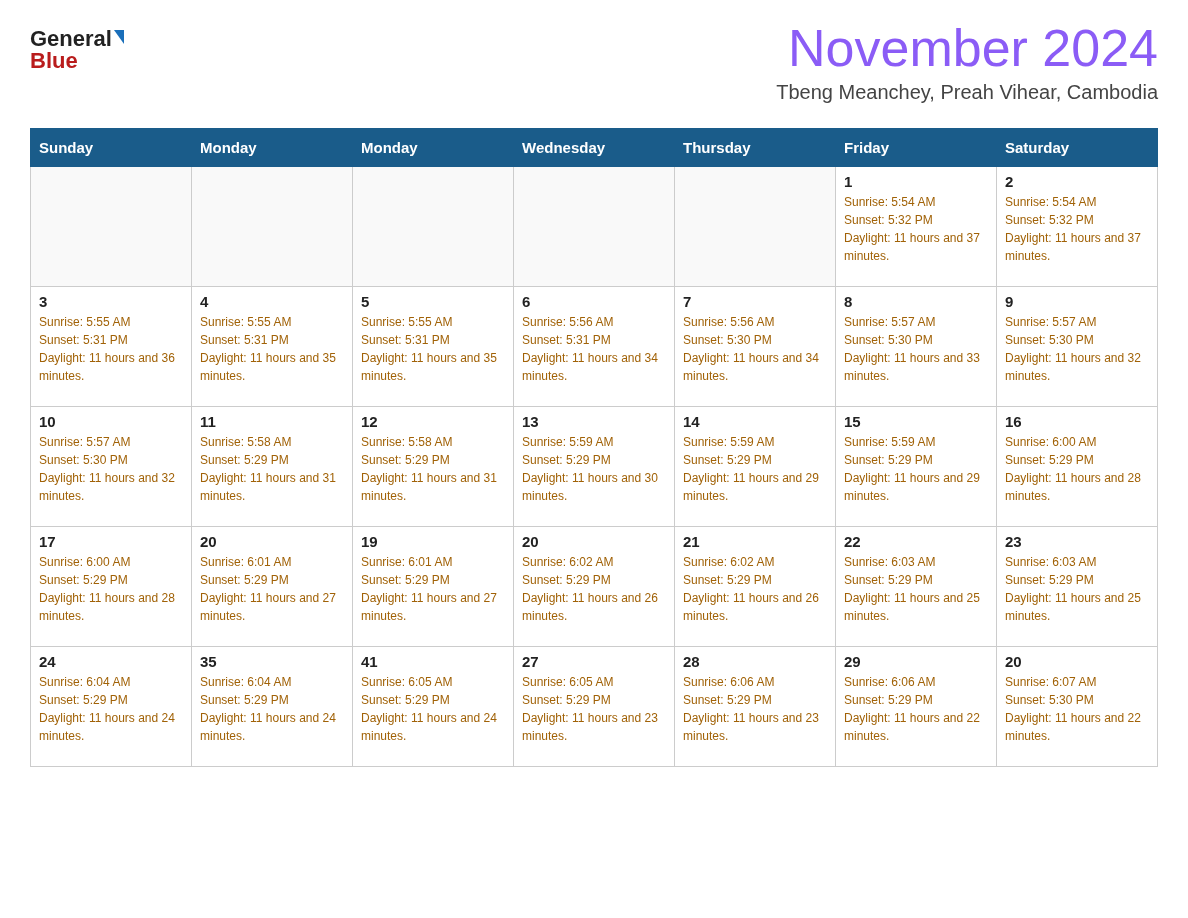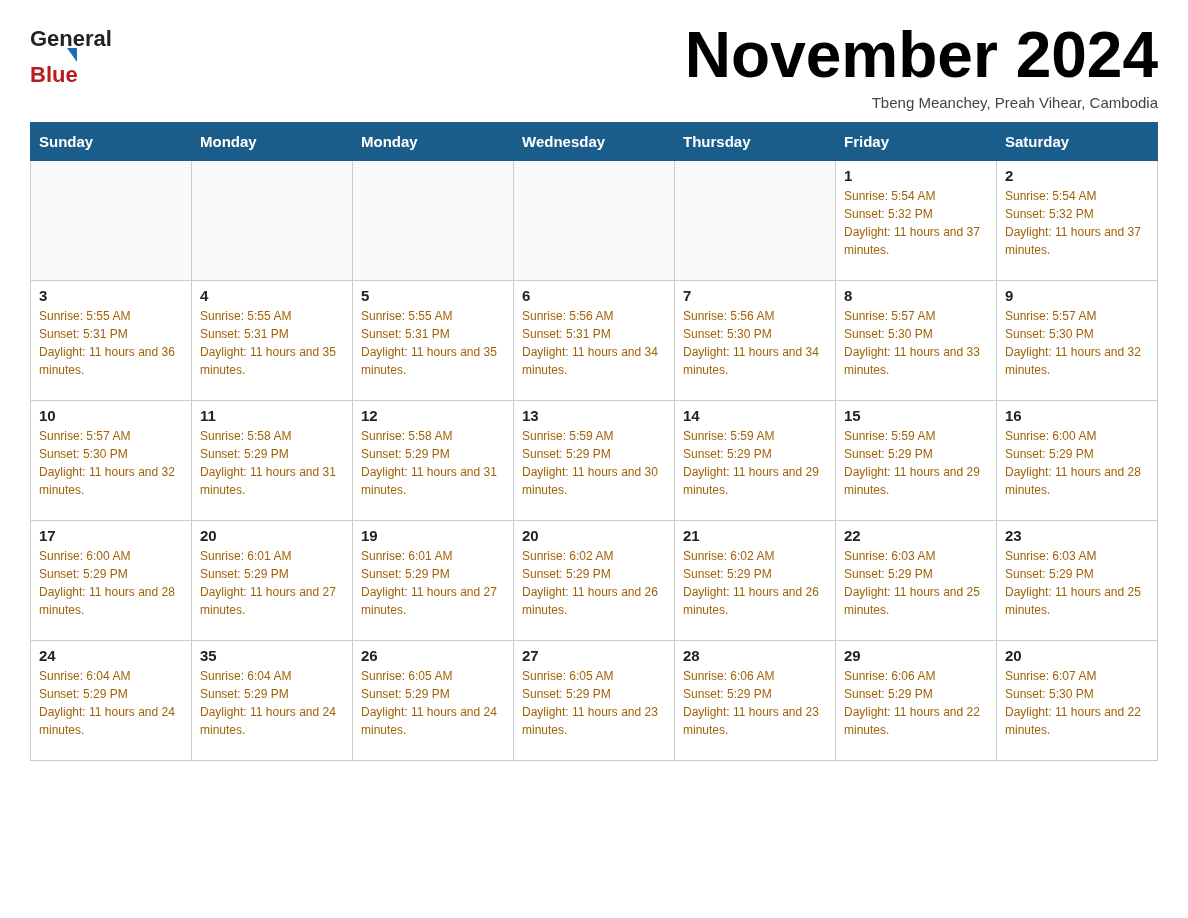--- a/index.html
+++ b/index.html
@@ -43,36 +43,36 @@
       border-top: 14px solid #1a6fba;
       margin-left: 2px;
       vertical-align: middle;
       position: relative;
       top: -2px;
     }
     .title-block {
       text-align: right;
     }
     .title-block h1 {
-      font-size: 64px;
-      font-weight: bold;
-      color: #000000;
+      font-size: 52px;
+      font-weight: normal;
+      color: #8b5cf6;
       line-height: 1.1;
     }
     .title-block h2 {
-      font-size: 15px;
+      font-size: 20px;
       font-weight: normal;
       color: #444;
       margin-top: 4px;
       margin-left: 16px;
     }
     .calendar {
       width: 100%;
       border-collapse: collapse;
-      margin-top: 11px;
+      margin-top: 24px;
     }
     .calendar thead tr th {
       background-color: #1a5c8a;
       color: #fff;
       font-size: 15px;
       font-weight: bold;
       padding: 10px 8px;
       text-align: left;
       border: 1px solid #1a5c8a;
     }
@@ -103,21 +103,21 @@
     }
     .week-row td {
       border-top: 2px solid #1a5c8a;
     }
   </style>
 </head>
 <body>
 
 <div class="header-top">
   <div class="logo">
-    <div style="display:flex; align-items:center;flex-direction:column;">
+    <div style="display:flex; align-items:center;">
       <span class="logo-general">General</span>
       <span class="logo-arrow"></span>
     </div>
     <span class="logo-blue">Blue</span>
   </div>
   <div class="title-block">
     <h1>November 2024</h1>
     <h2>Tbeng Meanchey, Preah Vihear, Cambodia</h2>
   </div>
 </div>
@@ -243,21 +243,21 @@
       <tr class="week-row">
         <td>
           <span class="day-num">24</span>
           <div class="sun-info">Sunrise: 6:04 AM<br>Sunset: 5:29 PM<br>Daylight: 11 hours and 24 minutes.</div>
         </td>
         <td>
           <span class="day-num">35</span>
           <div class="sun-info">Sunrise: 6:04 AM<br>Sunset: 5:29 PM<br>Daylight: 11 hours and 24 minutes.</div>
         </td>
         <td>
-          <span class="day-num">26</span>
+          <span class="day-num">41</span>
           <div class="sun-info">Sunrise: 6:05 AM<br>Sunset: 5:29 PM<br>Daylight: 11 hours and 24 minutes.</div>
         </td>
         <td>
           <span class="day-num">27</span>
           <div class="sun-info">Sunrise: 6:05 AM<br>Sunset: 5:29 PM<br>Daylight: 11 hours and 23 minutes.</div>
         </td>
         <td>
           <span class="day-num">28</span>
           <div class="sun-info">Sunrise: 6:06 AM<br>Sunset: 5:29 PM<br>Daylight: 11 hours and 23 minutes.</div>
         </td>

